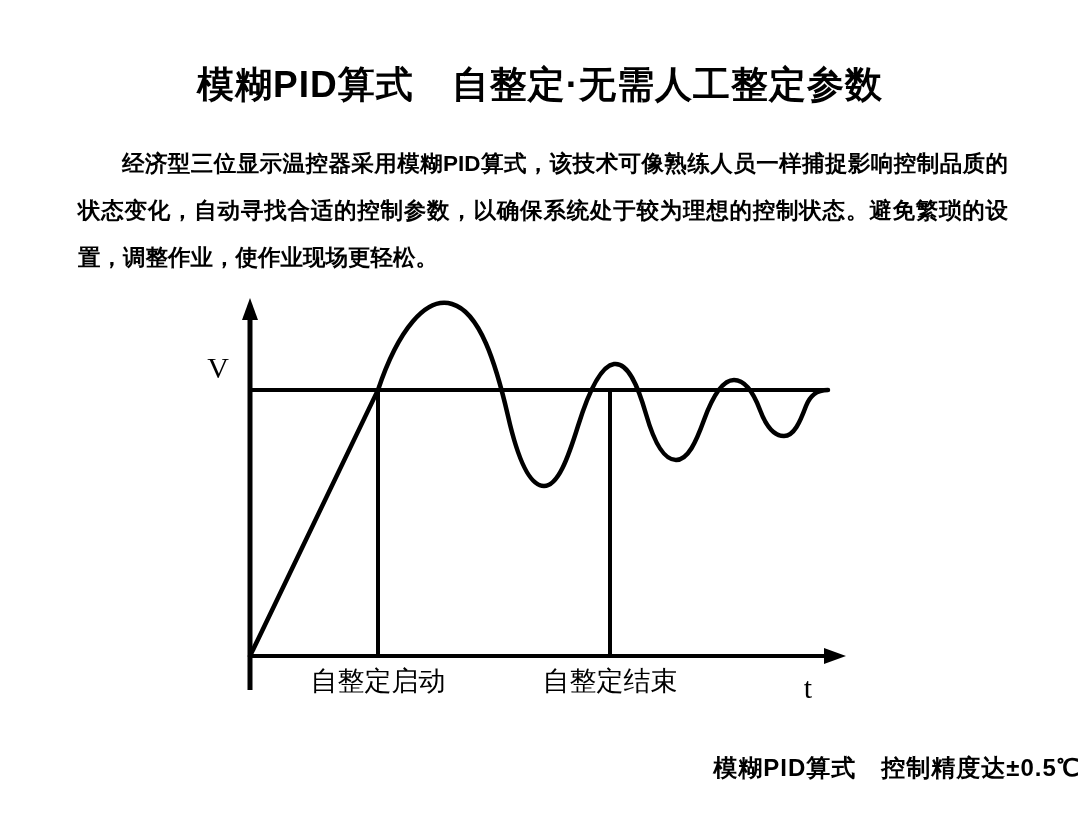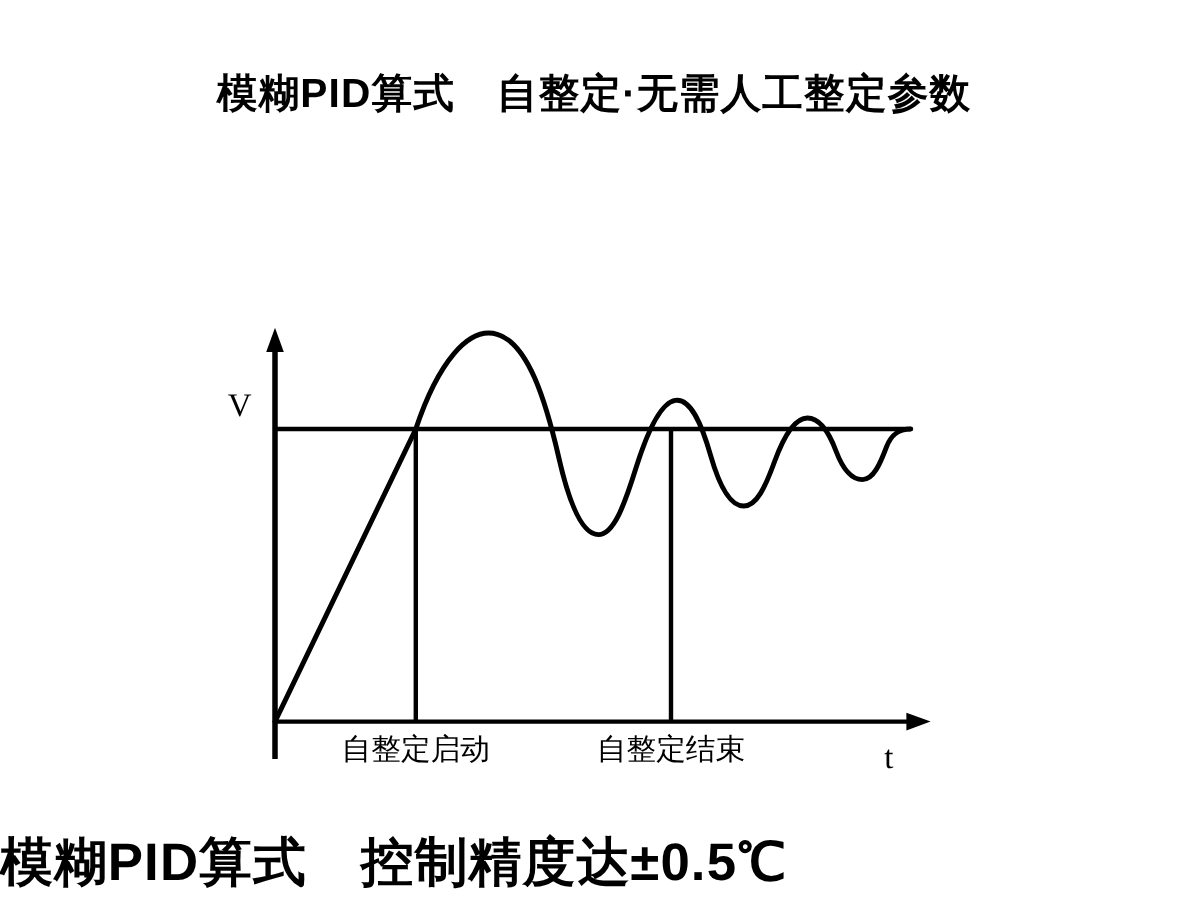--- a/index.html
+++ b/index.html
@@ -50,22 +50,22 @@
     height: 420px;
   }
   .chart-svg {
     display: block;
   }
   .footer {
     position: absolute;
     top: 752px;
     left: 0;
     width: 1080px;
-    text-align: left;
-    font-size: 48px;
+    text-align: right;
+    font-size: 24px;
     font-weight: bold;
     letter-spacing: 1px;
     white-space: pre;
   }
   .ax-label {
     font-family: "Liberation Serif", serif;
     font-size: 30px;
     fill: #000;
   }
   .tick-label {
@@ -74,20 +74,21 @@
     fill: #000;
   }
 </style>
 </head>
 <body>
 
 <div class="page">
 
   <div class="title">模糊PID算式　自整定·无需人工整定参数</div>
 
+  <div class="body-text">经济型三位显示温控器采用模糊PID算式，该技术可像熟练人员一样捕捉影响控制品质的状态变化，自动寻找合适的控制参数，以确保系统处于较为理想的控制状态。避免繁琐的设置，调整作业，使作业现场更轻松。</div>
 
   <div class="chart-wrap">
     <svg class="chart-svg" width="800" height="420" viewBox="0 0 800 420">
 
       <g>
         <line x1="110" y1="400" x2="110" y2="22" stroke="#000" stroke-width="5"></line>
         <polygon points="110,8 102,30 118,30" fill="#000"></polygon>
       </g>
 
       <g>

